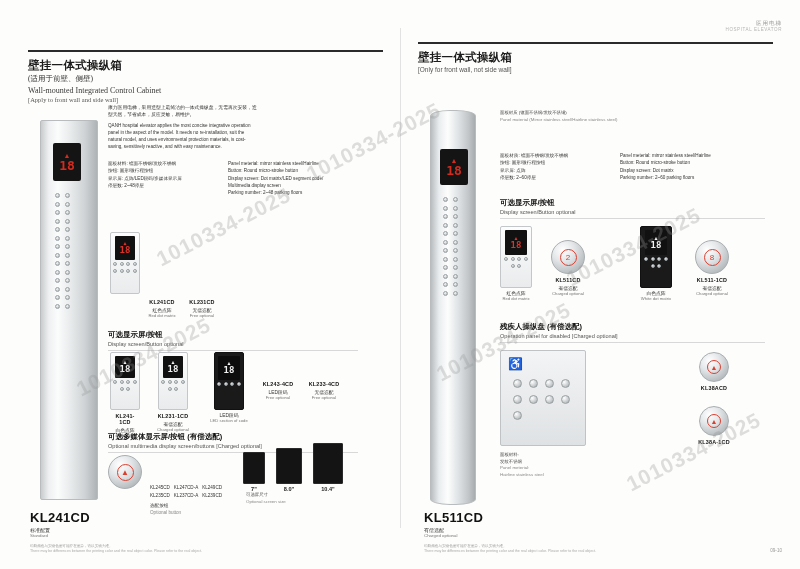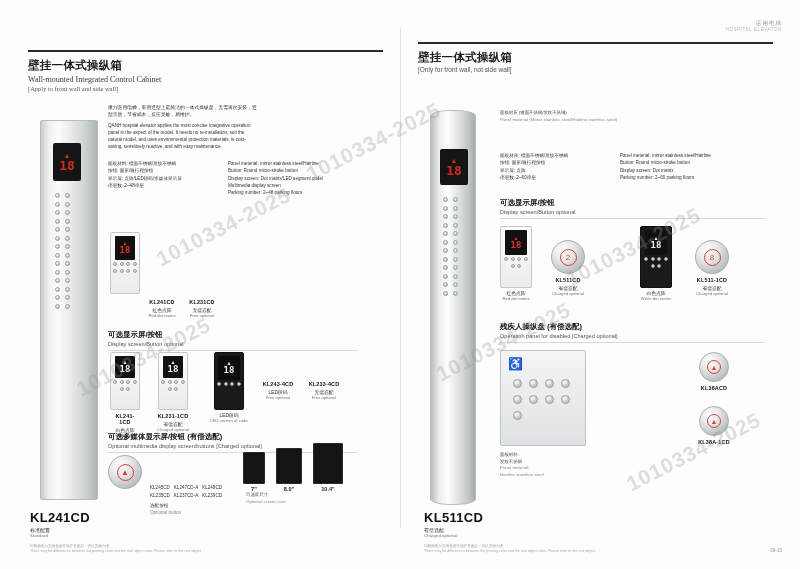--- a/index.html
+++ b/index.html
@@ -169,20 +169,21 @@
   <div class="brand">
     <div class="cn">医用电梯</div>
     <div class="en">HOSPITAL ELEVATOR</div>
   </div>
 
   <div class="vdiv"></div>
 
   <div class="hdr hdrL">
     <div class="rule"></div>
     <h1>壁挂一体式操纵箱</h1>
+    <p class="sub-cn">(适用于前壁、侧壁)</p>
     <h2>Wall-mounted Integrated Control Cabinet</h2>
     <p class="sub-en">[Apply to front wall and side wall]</p>
   </div>
 
   <div class="hdr hdrR">
     <div class="rule"></div>
     <h1>壁挂一体式操纵箱</h1>
     <p class="sub-en">[Only for front wall, not side wall]</p>
   </div>
 

